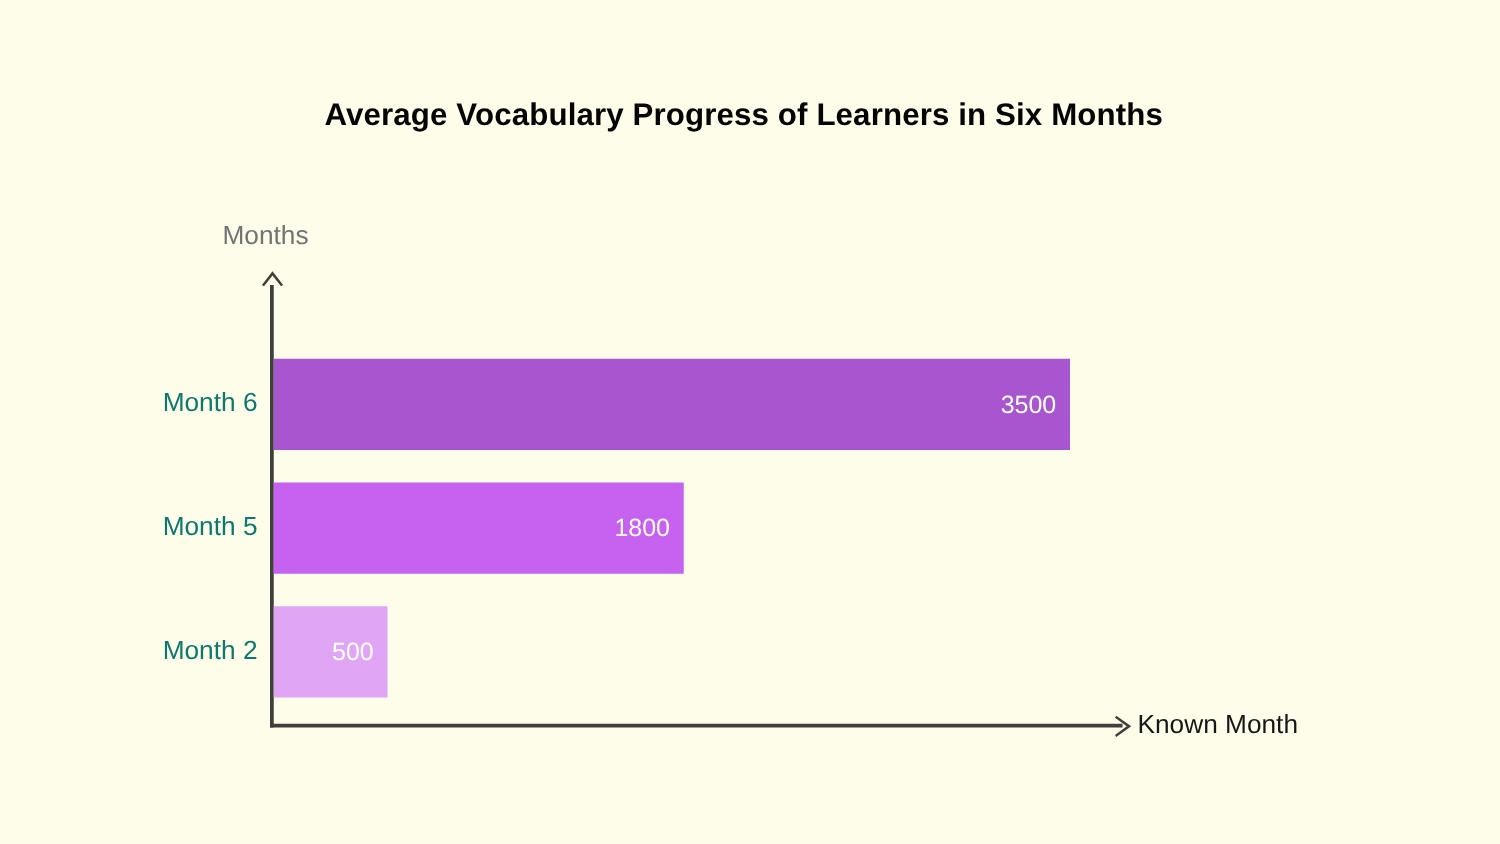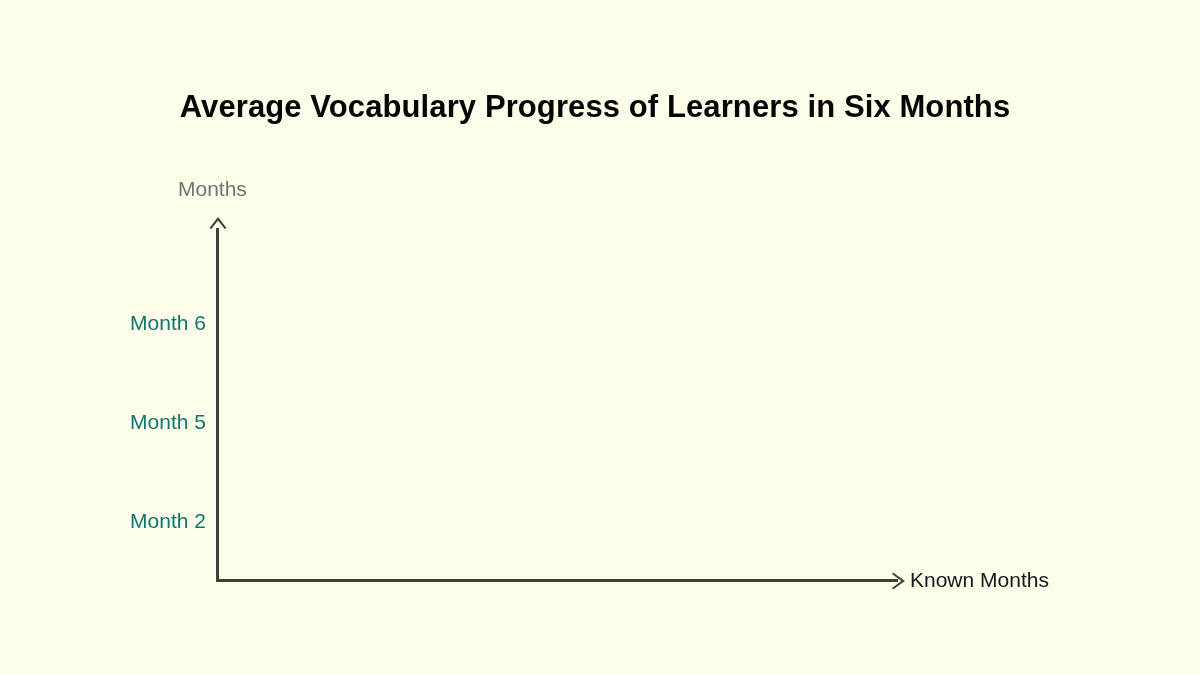--- a/index.html
+++ b/index.html
@@ -21,26 +21,25 @@
     background: #fdfde9;
   }
 
   
   .chart-title {
     position: absolute;
     left: 0;
     top: 78px;
     width: 1190px;
     text-align: center;
-    font-size: 31px;
+    font-size: 25px;
     font-weight: bold;
     color: #050505;
     letter-spacing: 0.1px;
     white-space: nowrap;
-    margin-top: 11px;
   }
 
   
   .axis-vertical {
     position: absolute;
     left: 216px;
     top: 228px;
     width: 3px;
     height: 354px;
     background: #3f3f3b;
@@ -126,36 +125,53 @@
 </style>
 </head>
 <body>
 
 <div id="chart-root">
 
   <div class="chart-title">Average Vocabulary Progress of Learners in Six Months</div>
 
   <div class="axis-title-y">Months</div>
 
-  <div class="axis-title-x">Known Months</div>
+  <div class="axis-title-x">Known Month</div>
 
   <div class="axis-vertical"></div>
   <div class="axis-horizontal"></div>
 
   <div class="axis-arrow-up">
     <svg width="20" height="20" viewBox="0 0 20 20">
       <path d="M10 1 L18.5 12 L16.8 13 L10 4.4 L3.2 13 L1.5 12 Z" fill="#3f3f3b"></path>
     </svg>
   </div>
 
   <div class="axis-arrow-right">
     <svg width="22" height="22" viewBox="0 0 22 22">
       <path d="M21 11 L9 19.5 L8 17.9 L17.4 11 L8 4.1 L9 2.5 Z" fill="#3f3f3b"></path>
     </svg>
   </div>
 
+  <div class="plot-area" id="plot-area">
+      <div class="bar-row" style="top: 0px; width: 637px;">
+        <div class="bar" style="background: rgb(168, 85, 208);">
+          <span class="bar-value">3500</span>
+        </div>
+      </div>
+      <div class="bar-row" style="top: 99px; width: 328px;">
+        <div class="bar" style="background: rgb(198, 97, 240);">
+          <span class="bar-value">1800</span>
+        </div>
+      </div>
+      <div class="bar-row" style="top: 198px; width: 91px;">
+        <div class="bar" style="background: rgb(224, 166, 245);">
+          <span class="bar-value">500</span>
+        </div>
+      </div>
+    </div>
   <div id="tick-layer">
       <div class="tick-label" style="top: 310.5px; position: absolute; left: 10px; width: 196px;">Month 6</div>
       <div class="tick-label" style="top: 409.5px; position: absolute; left: 10px; width: 196px;">Month 5</div>
       <div class="tick-label" style="top: 508.5px; position: absolute; left: 10px; width: 196px;">Month 2</div>
     </div>
 
 </div>
 
 </body></html>

